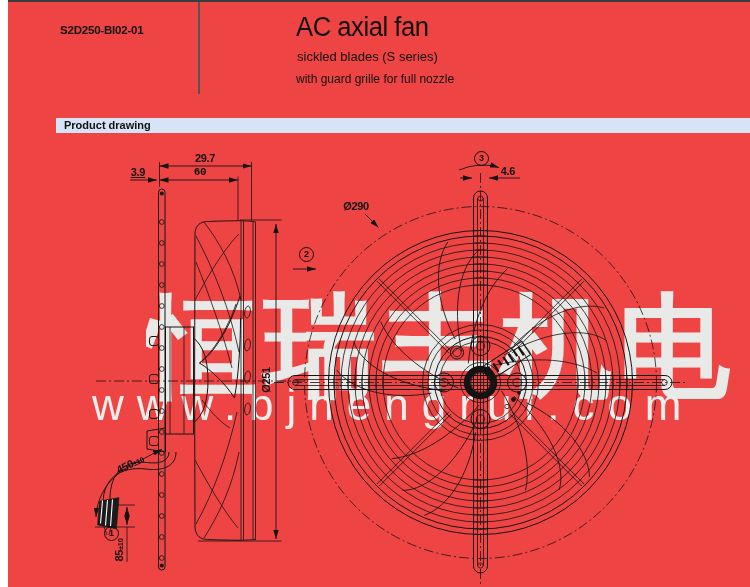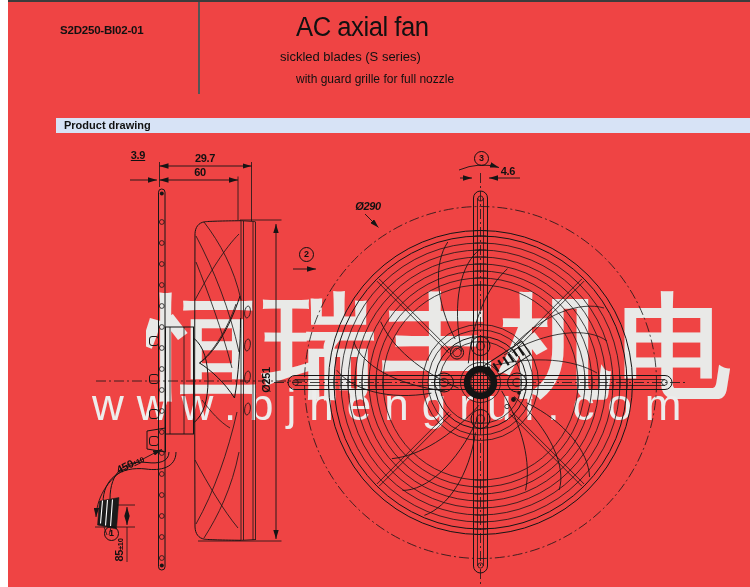--- a/index.html
+++ b/index.html
@@ -3,21 +3,21 @@
 <meta charset="utf-8">
 <style>
   html,body{margin:0;padding:0;background:#fff;}
   .page{position:relative;width:750px;height:587px;background:#ef4444;overflow:hidden;
         font-family:"Liberation Sans",sans-serif;color:#111;margin-left:8px;}
   .top-rule{position:absolute;left:0;top:0;width:750px;height:2px;background:#3c3c3c;}
   .hdr-divider{position:absolute;left:190px;top:2px;width:1.5px;height:92px;background:#555;}
   .model{position:absolute;left:52px;top:24px;font-size:11.5px;font-weight:bold;letter-spacing:-0.2px;}
   .title{position:absolute;left:288px;top:12px;font-size:27px;font-weight:400;letter-spacing:-0.5px;
          transform:scaleX(0.95);transform-origin:left top;white-space:nowrap;}
-  .sub1{position:absolute;left:272px;top:49px;font-size:13px;text-align:center;}
+  .sub1{position:absolute;left:289px;top:49px;font-size:13px;text-align:center;}
   .sub2{position:absolute;left:288px;top:72px;font-size:12px;}
   .section-bar{position:absolute;left:48px;top:118px;width:729px;height:15px;background:#d7e3f6;}
   .section-bar span{display:block;padding:1px 0 0 8px;font-size:11px;font-weight:bold;}
   .wm-cjk{position:absolute;left:138px;top:288px;width:616px;height:132px;overflow:hidden;
           font-size:112px;line-height:118px;font-weight:bold;color:#e9e9e7;letter-spacing:6px;
           white-space:nowrap;z-index:1;}
   .wm-url{position:absolute;left:84px;top:380px;width:670px;overflow:hidden;font-size:44px;
           color:#ededec;letter-spacing:13px;white-space:nowrap;z-index:1;}
   svg.dwg{position:absolute;left:0;top:0;z-index:2;}
   .dimlab{position:absolute;z-index:3;font-size:11px;font-weight:bold;text-align:center;
@@ -264,24 +264,24 @@
 
       <line x1="357" y1="214" x2="370.5" y2="227.5" class="dim" marker-end="url(#ah)"></line>
       <line x1="285" y1="269" x2="308" y2="269" class="dim" stroke-width="1.3" marker-end="url(#ah)"></line>
       <path d="M451 170 Q 471 161.5 491 167.5" class="dim" marker-end="url(#ah)"></path>
       <line x1="452" y1="178" x2="464" y2="178" class="dim" marker-end="url(#ah)"></line>
       <line x1="481" y1="178" x2="512" y2="178" class="dim" marker-start="url(#ah)"></line>
     </g>
   </svg>
 
   <div class="dimlab" style="left:177px;top:152px;width:40px;">29.7</div>
-  <div class="dimlab" style="left:172px;top:166px;width:40px;">60</div>
-  <div class="dimlab" style="left:110px;top:149px;width:40px;text-decoration:underline;">3.9</div>
+  <div class="dimlab" style="left:172px;top:166px;width:40px;font-family:Liberation Mono, monospace;">60</div>
+  <div class="dimlab" style="left:110px;top:166px;width:40px;text-decoration:underline;">3.9</div>
   <div class="dimlab rot90" style="left:236px;top:374px;width:44px;">Ø251</div>
-  <div class="dimlab" style="left:340px;top:200px;width:40px;font-style:italic;">Ø290</div>
+  <div class="dimlab" style="left:328px;top:200px;width:40px;">Ø290</div>
   <div class="dimlab" style="left:487px;top:165px;width:26px;text-align:center;">4.6</div>
   <div class="dimlab rot450" style="left:96px;top:458px;width:52px;"><span>450</span><span class="tol">±10</span></div>
   <div class="dimlab rot90" style="left:88px;top:544px;width:46px;"><span>85</span><span class="tol">±10</span></div>
 
   <div class="callout" style="left:96px;top:526px;">1</div>
   <div class="callout" style="left:291px;top:247px;">2</div>
   <div class="callout" style="left:466px;top:151px;">3</div>
 </div>
 
 </body></html>

